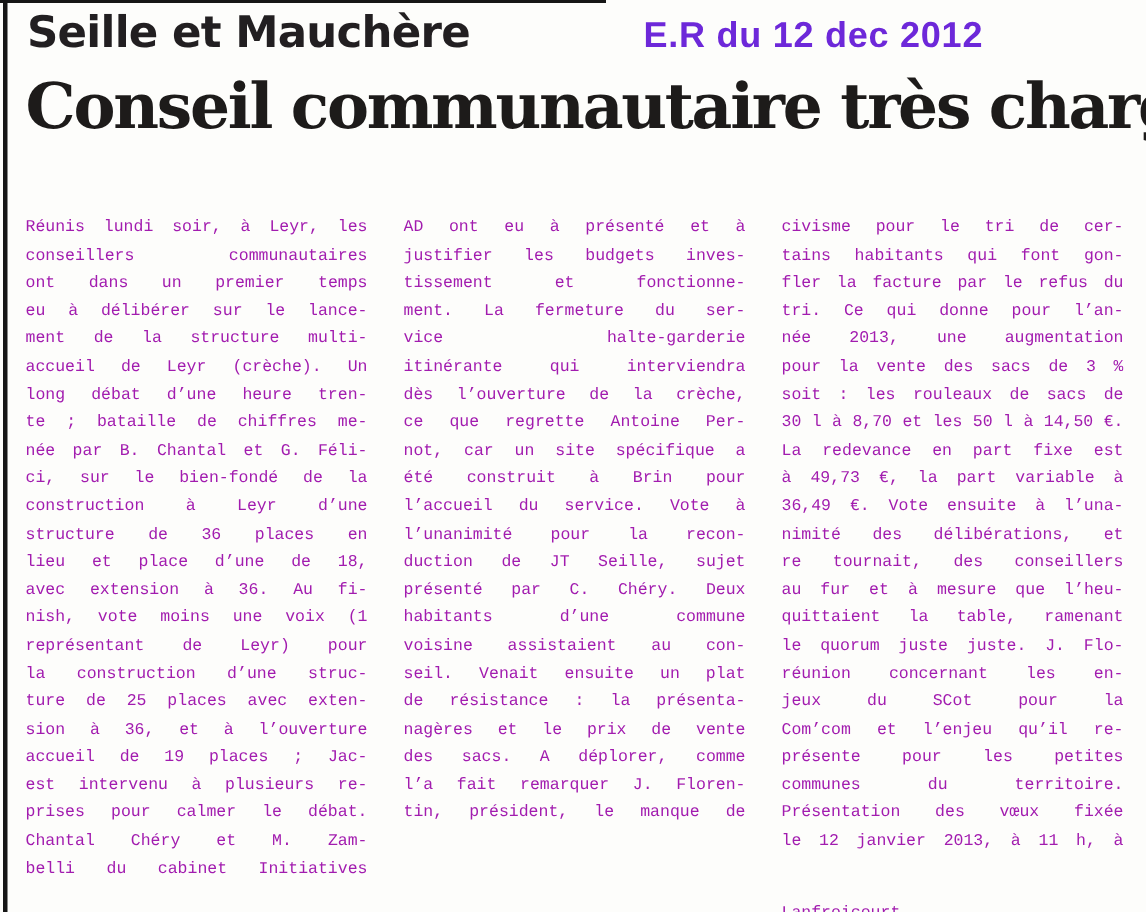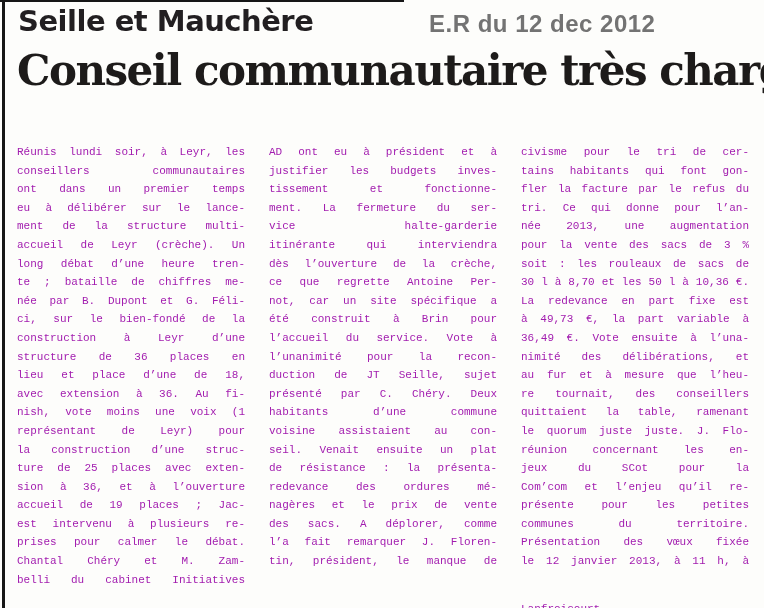--- a/index.html
+++ b/index.html
@@ -94,91 +94,90 @@
 </head>
 <body>
 
 <div class="page">
 
   <div class="top-rule"></div>
   <div class="left-rule"></div>
 
   <div class="section-title">Seille et Mauchère</div>
 
-  <div class="date-note" style="color: #737373;">E.R du 12 dec 2012</div>
+  <div class="date-note" style="color: #6d28d9;">E.R du 12 dec 2012</div>
 
   <h1 class="headline">Conseil communautaire très chargé</h1>
 
   <div class="article">
     <div class="col">
         <div class="tl">Réunis lundi soir, à Leyr, les</div>
         <div class="tl">conseillers communautaires</div>
         <div class="tl">ont dans un premier temps</div>
         <div class="tl">eu à délibérer sur le lance-</div>
         <div class="tl">ment de la structure multi-</div>
         <div class="tl">accueil de Leyr (crèche). Un</div>
         <div class="tl">long débat d’une heure tren-</div>
         <div class="tl">te ; bataille de chiffres me-</div>
-        <div class="tl">née par B. Dupont et G. Féli-</div>
+        <div class="tl">née par B. Chantal et G. Féli-</div>
         <div class="tl">ci, sur le bien-fondé de la</div>
         <div class="tl">construction à Leyr d’une</div>
         <div class="tl">structure de 36 places en</div>
         <div class="tl">lieu et place d’une de 18,</div>
         <div class="tl">avec extension à 36. Au fi-</div>
         <div class="tl">nish, vote moins une voix (1</div>
         <div class="tl">représentant de Leyr) pour</div>
         <div class="tl">la construction d’une struc-</div>
         <div class="tl">ture de 25 places avec exten-</div>
         <div class="tl">sion à 36, et à l’ouverture</div>
         <div class="tl">accueil de 19 places ; Jac-</div>
         <div class="tl">est intervenu à plusieurs re-</div>
         <div class="tl">prises pour calmer le débat.</div>
         <div class="tl">Chantal Chéry et M. Zam-</div>
         <div class="tl">belli du cabinet Initiatives</div>
       </div>
     <div class="col">
-        <div class="tl">AD ont eu à président et à</div>
+        <div class="tl">AD ont eu à présenté et à</div>
         <div class="tl">justifier les budgets inves-</div>
         <div class="tl">tissement et fonctionne-</div>
         <div class="tl">ment. La fermeture du ser-</div>
         <div class="tl">vice halte-garderie</div>
         <div class="tl">itinérante qui interviendra</div>
         <div class="tl">dès l’ouverture de la crèche,</div>
         <div class="tl">ce que regrette Antoine Per-</div>
         <div class="tl">not, car un site spécifique a</div>
         <div class="tl">été construit à Brin pour</div>
         <div class="tl">l’accueil du service. Vote à</div>
         <div class="tl">l’unanimité pour la recon-</div>
         <div class="tl">duction de JT Seille, sujet</div>
         <div class="tl">présenté par C. Chéry. Deux</div>
         <div class="tl">habitants d’une commune</div>
         <div class="tl">voisine assistaient au con-</div>
         <div class="tl">seil. Venait ensuite un plat</div>
         <div class="tl">de résistance : la présenta-</div>
-        <div class="tl">redevance des ordures mé-</div>
         <div class="tl">nagères et le prix de vente</div>
         <div class="tl">des sacs. A déplorer, comme</div>
         <div class="tl">l’a fait remarquer J. Floren-</div>
         <div class="tl">tin, président, le manque de</div>
       </div>
     <div class="col" data-last-left="true">
         <div class="tl">civisme pour le tri de cer-</div>
         <div class="tl">tains habitants qui font gon-</div>
         <div class="tl">fler la facture par le refus du</div>
         <div class="tl">tri. Ce qui donne pour l’an-</div>
         <div class="tl">née 2013, une augmentation</div>
         <div class="tl">pour la vente des sacs de 3 %</div>
         <div class="tl">soit : les rouleaux de sacs de</div>
-        <div class="tl">30 l à 8,70 et les 50 l à 10,36 €.</div>
+        <div class="tl">30 l à 8,70 et les 50 l à 14,50 €.</div>
         <div class="tl">La redevance en part fixe est</div>
         <div class="tl">à 49,73 €, la part variable à</div>
         <div class="tl">36,49 €. Vote ensuite à l’una-</div>
         <div class="tl">nimité des délibérations, et</div>
+        <div class="tl">re tournait, des conseillers</div>
         <div class="tl">au fur et à mesure que l’heu-</div>
-        <div class="tl">re tournait, des conseillers</div>
         <div class="tl">quittaient la table, ramenant</div>
         <div class="tl">le quorum juste juste. J. Flo-</div>
         <div class="tl">réunion concernant les en-</div>
         <div class="tl">jeux du SCot pour la</div>
         <div class="tl">Com’com et l’enjeu qu’il re-</div>
         <div class="tl">présente pour les petites</div>
         <div class="tl">communes du territoire.</div>
         <div class="tl">Présentation des vœux fixée</div>
         <div class="tl">le 12 janvier 2013, à 11 h, à</div>
         <div class="tl">Lanfroicourt.</div>

